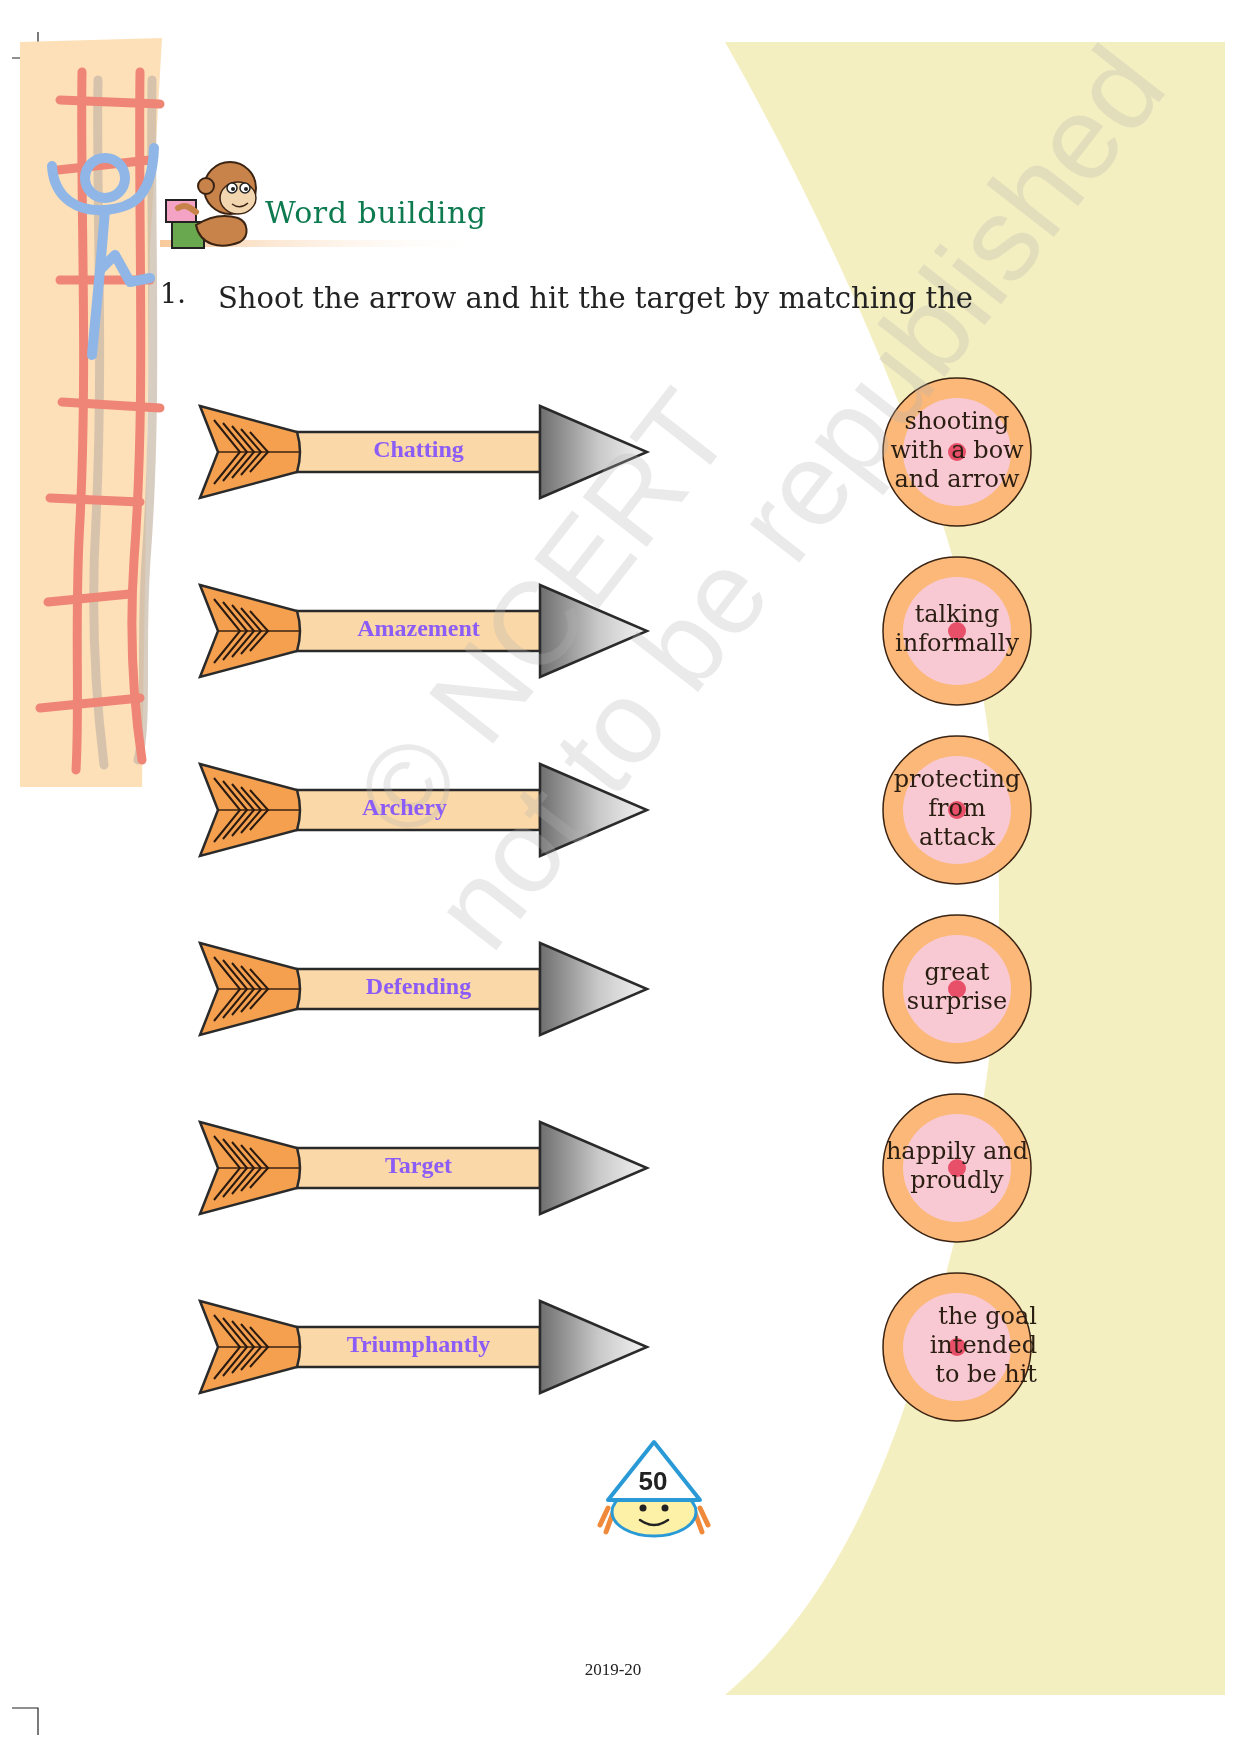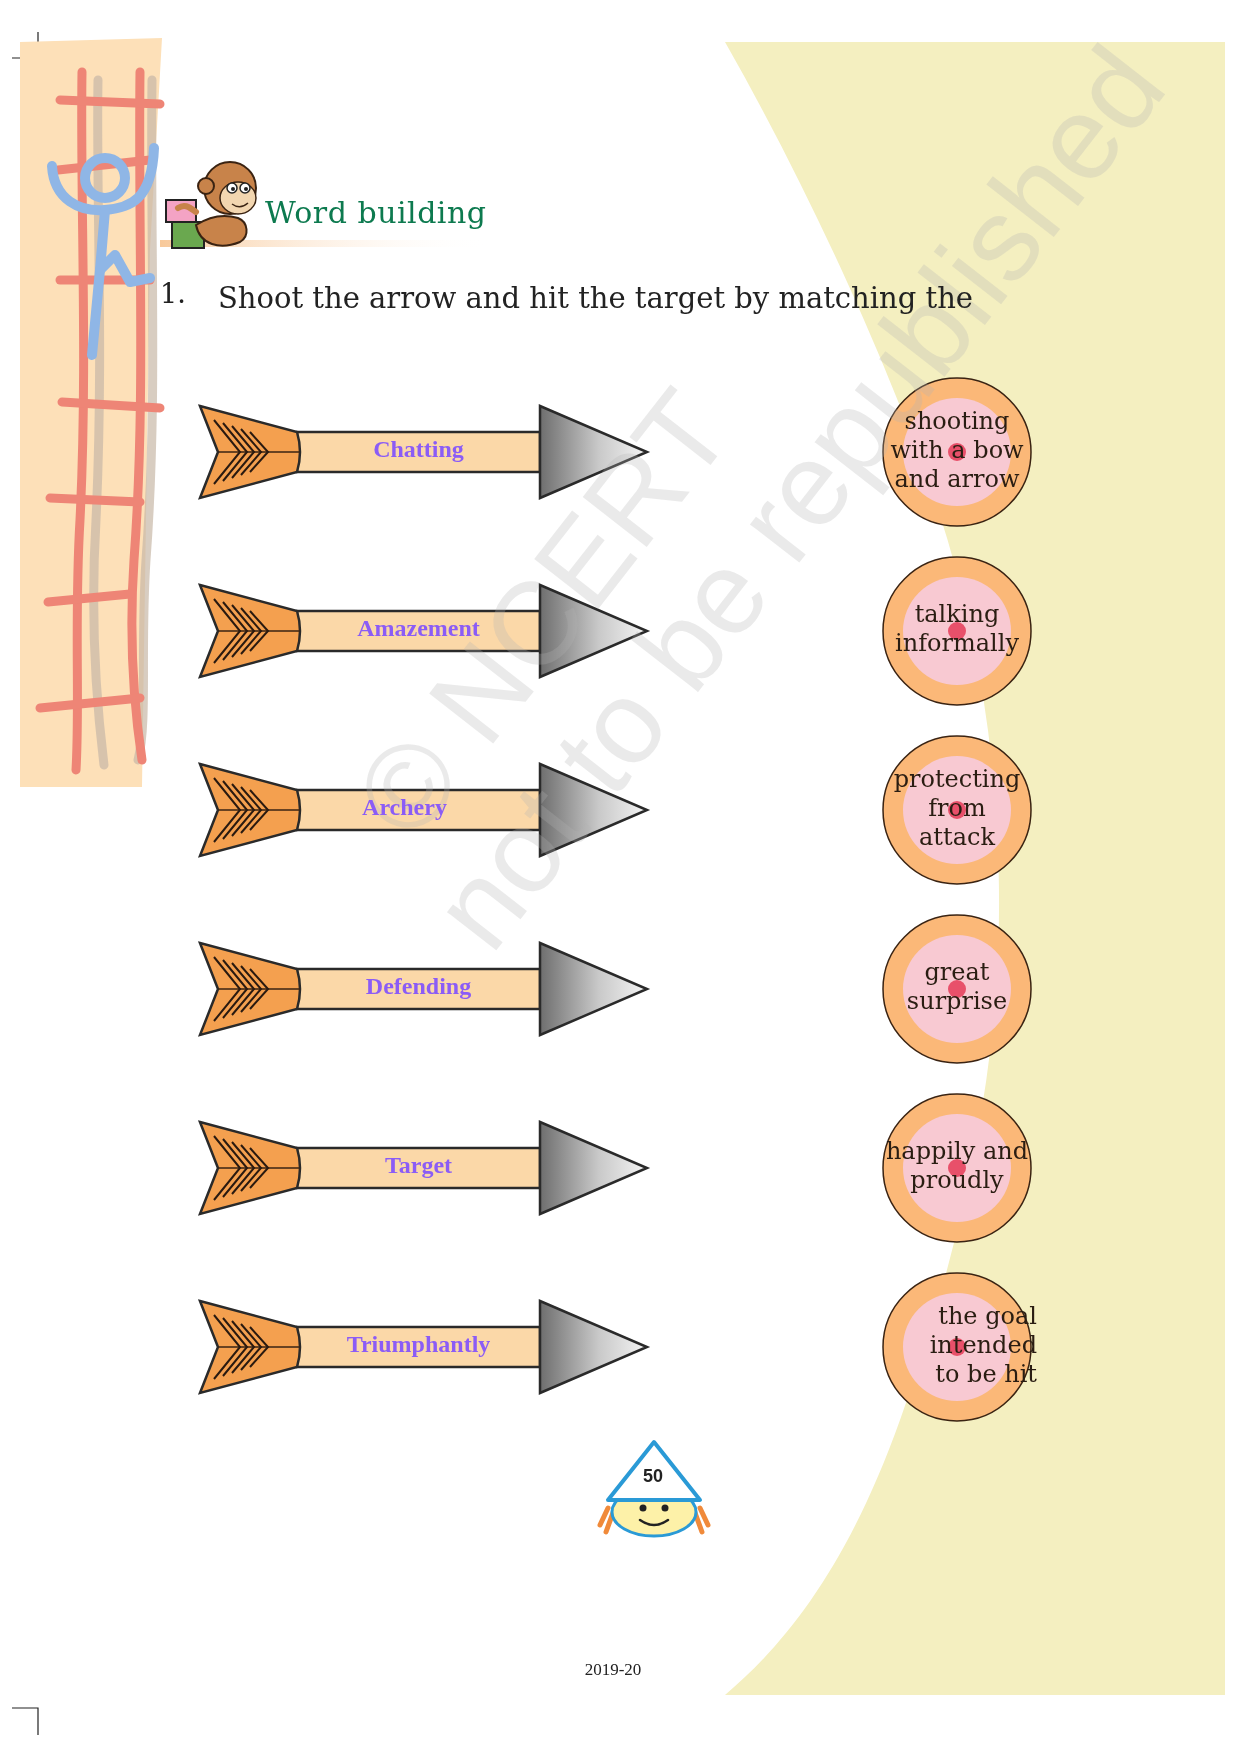--- a/index.html
+++ b/index.html
@@ -5,21 +5,21 @@
   html, body { margin:0; padding:0; background:#ffffff; }
   body { width:1240px; height:1755px; position:relative; overflow:hidden; font-family:"DejaVu Serif", serif; }
   .abs { position:absolute; }
   #bg-svg { position:absolute; left:0; top:0; width:1240px; height:1755px; }
   .title { left:265px; top:195px; font-size:30px; color:#0d7a4f; font-family:"DejaVu Serif", serif; letter-spacing:0.5px; }
   .qnum { left:160px; top:278px; font-size:27px; color:#222; }
   .qtext { left:218px; top:278px; font-size:29px; color:#222; line-height:40px; width:760px; }
   .arrow-label { position:absolute; width:243px; text-align:center; font-family:Liberation Serif, serif; font-weight:bold; font-size:24px; color:#8b5cf6; }
   .meaning { position:absolute; width:160px; text-align:center; font-size:24px; line-height:29px; color:#2a1d12; font-family:"DejaVu Serif", serif; }
   .footer { left:580px; top:1660px; width:66px; text-align:center; font-family:Liberation Serif, serif; font-size:17px; color:#222; }
-  .pagenum { left:633px; top:1466px; width:40px; text-align:center; font-family:"Liberation Sans", sans-serif; font-weight:bold; font-size:18px; color:#222; }
+  .pagenum { left:633px; top:1466px; width:40px; text-align:center; font-family:"Liberation Sans", sans-serif; font-weight:bold; font-size:26px; color:#222; }
   .watermark { left:330px; top:780px; font-family:"Liberation Sans", sans-serif; font-size:118px; color:rgba(180,180,180,0.28); transform:rotate(-52deg); transform-origin:left top; white-space:nowrap; line-height:130px; }
 </style>
 </head>
 <body>
 
 <svg id="bg-svg" viewBox="0 0 1240 1755">
   <defs>
     <linearGradient id="headGrad" x1="0" y1="0" x2="1" y2="0">
       <stop offset="0" stop-color="#6e6e6e"></stop>
       <stop offset="0.55" stop-color="#c9c9c9"></stop>

